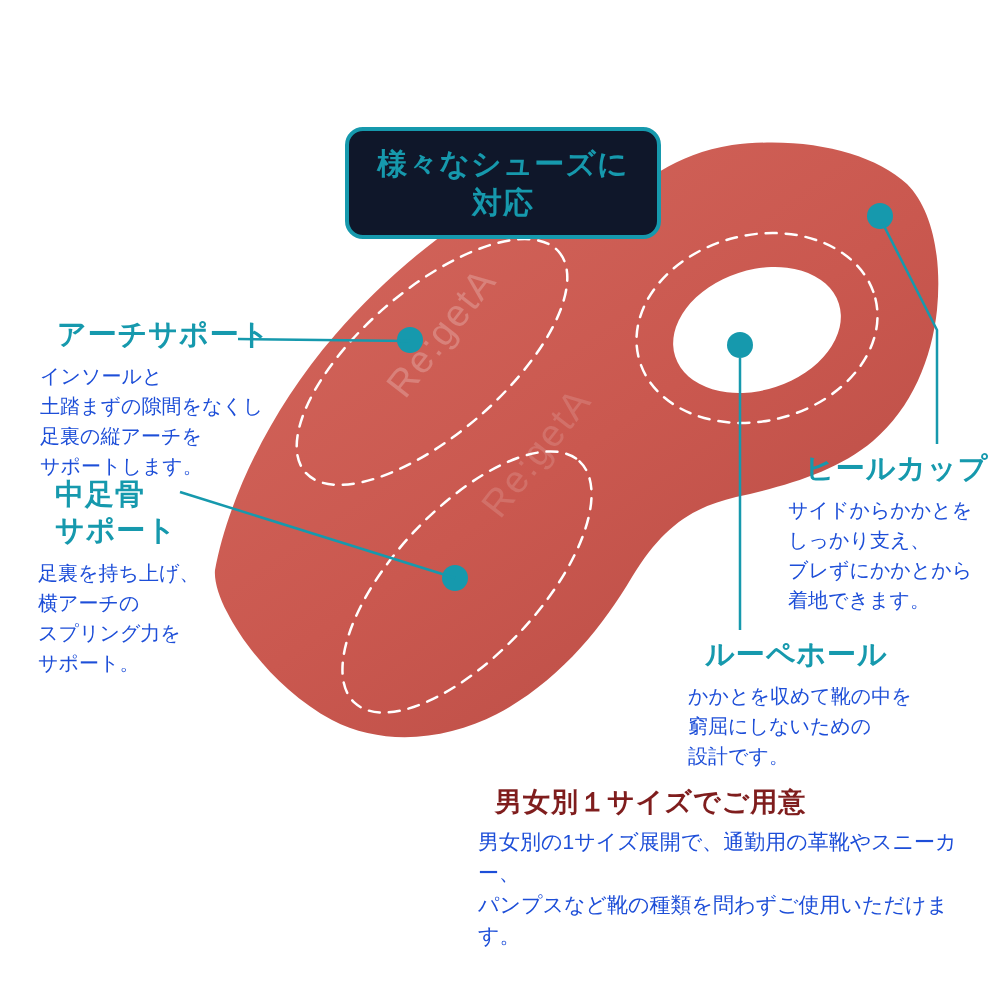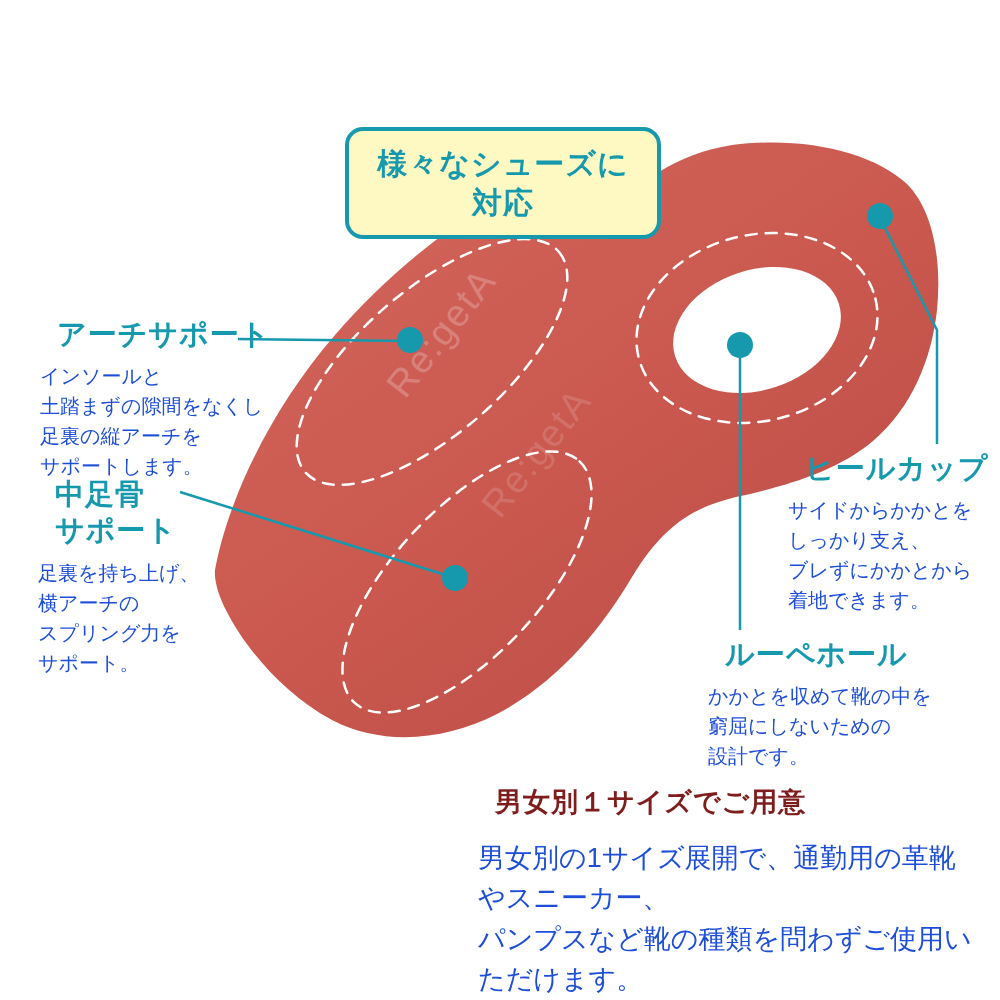--- a/index.html
+++ b/index.html
@@ -12,33 +12,33 @@
   .annotation .title{
     color:#1699ad;font-weight:bold;font-size:29px;line-height:1.25;
     white-space:pre-line;letter-spacing:1px;margin-left:17px;
   }
   .annotation .body{
     margin-top:9px;font-size:20px;line-height:1.5;color:#1d4ed8;white-space:pre-line;
   }
   .annotation.dark .title{color:#7f1d1d;font-size:27px;}
   .callout-box{
     position:absolute;left:345px;top:127px;width:292px;z-index:4;
-    background:#fef9c3;border:4px solid #1699ad;border-radius:18px;
+    background:#0f172a;border:4px solid #1699ad;border-radius:18px;
     padding:13px 8px;text-align:center;
     color:#1699ad;font-weight:bold;font-size:30px;line-height:1.3;
     white-space:pre-line;letter-spacing:1px;
   }
   #arch-annotation{left:40px;top:316px;width:300px;}
   #metatarsal-annotation{left:38px;top:476px;width:280px;}
   #warmth-annotation{left:48px;top:731px;width:400px;}
   #warmth-annotation .body{font-size:21px;}
   #heel-annotation{left:788px;top:450px;width:210px;}
-  #loupe-annotation{left:708px;top:636px;width:290px;}
+  #loupe-annotation{left:688px;top:636px;width:290px;}
   #size-annotation{left:478px;top:786px;width:500px;}
-  #size-annotation .body{font-size:27px;margin-top:18px;}
+  #size-annotation .body{font-size:21px;margin-top:6px;}
 </style>
 </head>
 <body>
 
 <div class="page">
 
   <svg width="1000" height="1000" viewBox="0 0 1000 1000" aria-hidden="true">
     <defs>
       <linearGradient id="insoleGrad" x1="0%" y1="0%" x2="85%" y2="100%">
         <stop offset="0%" stop-color="#d4685e"></stop>

